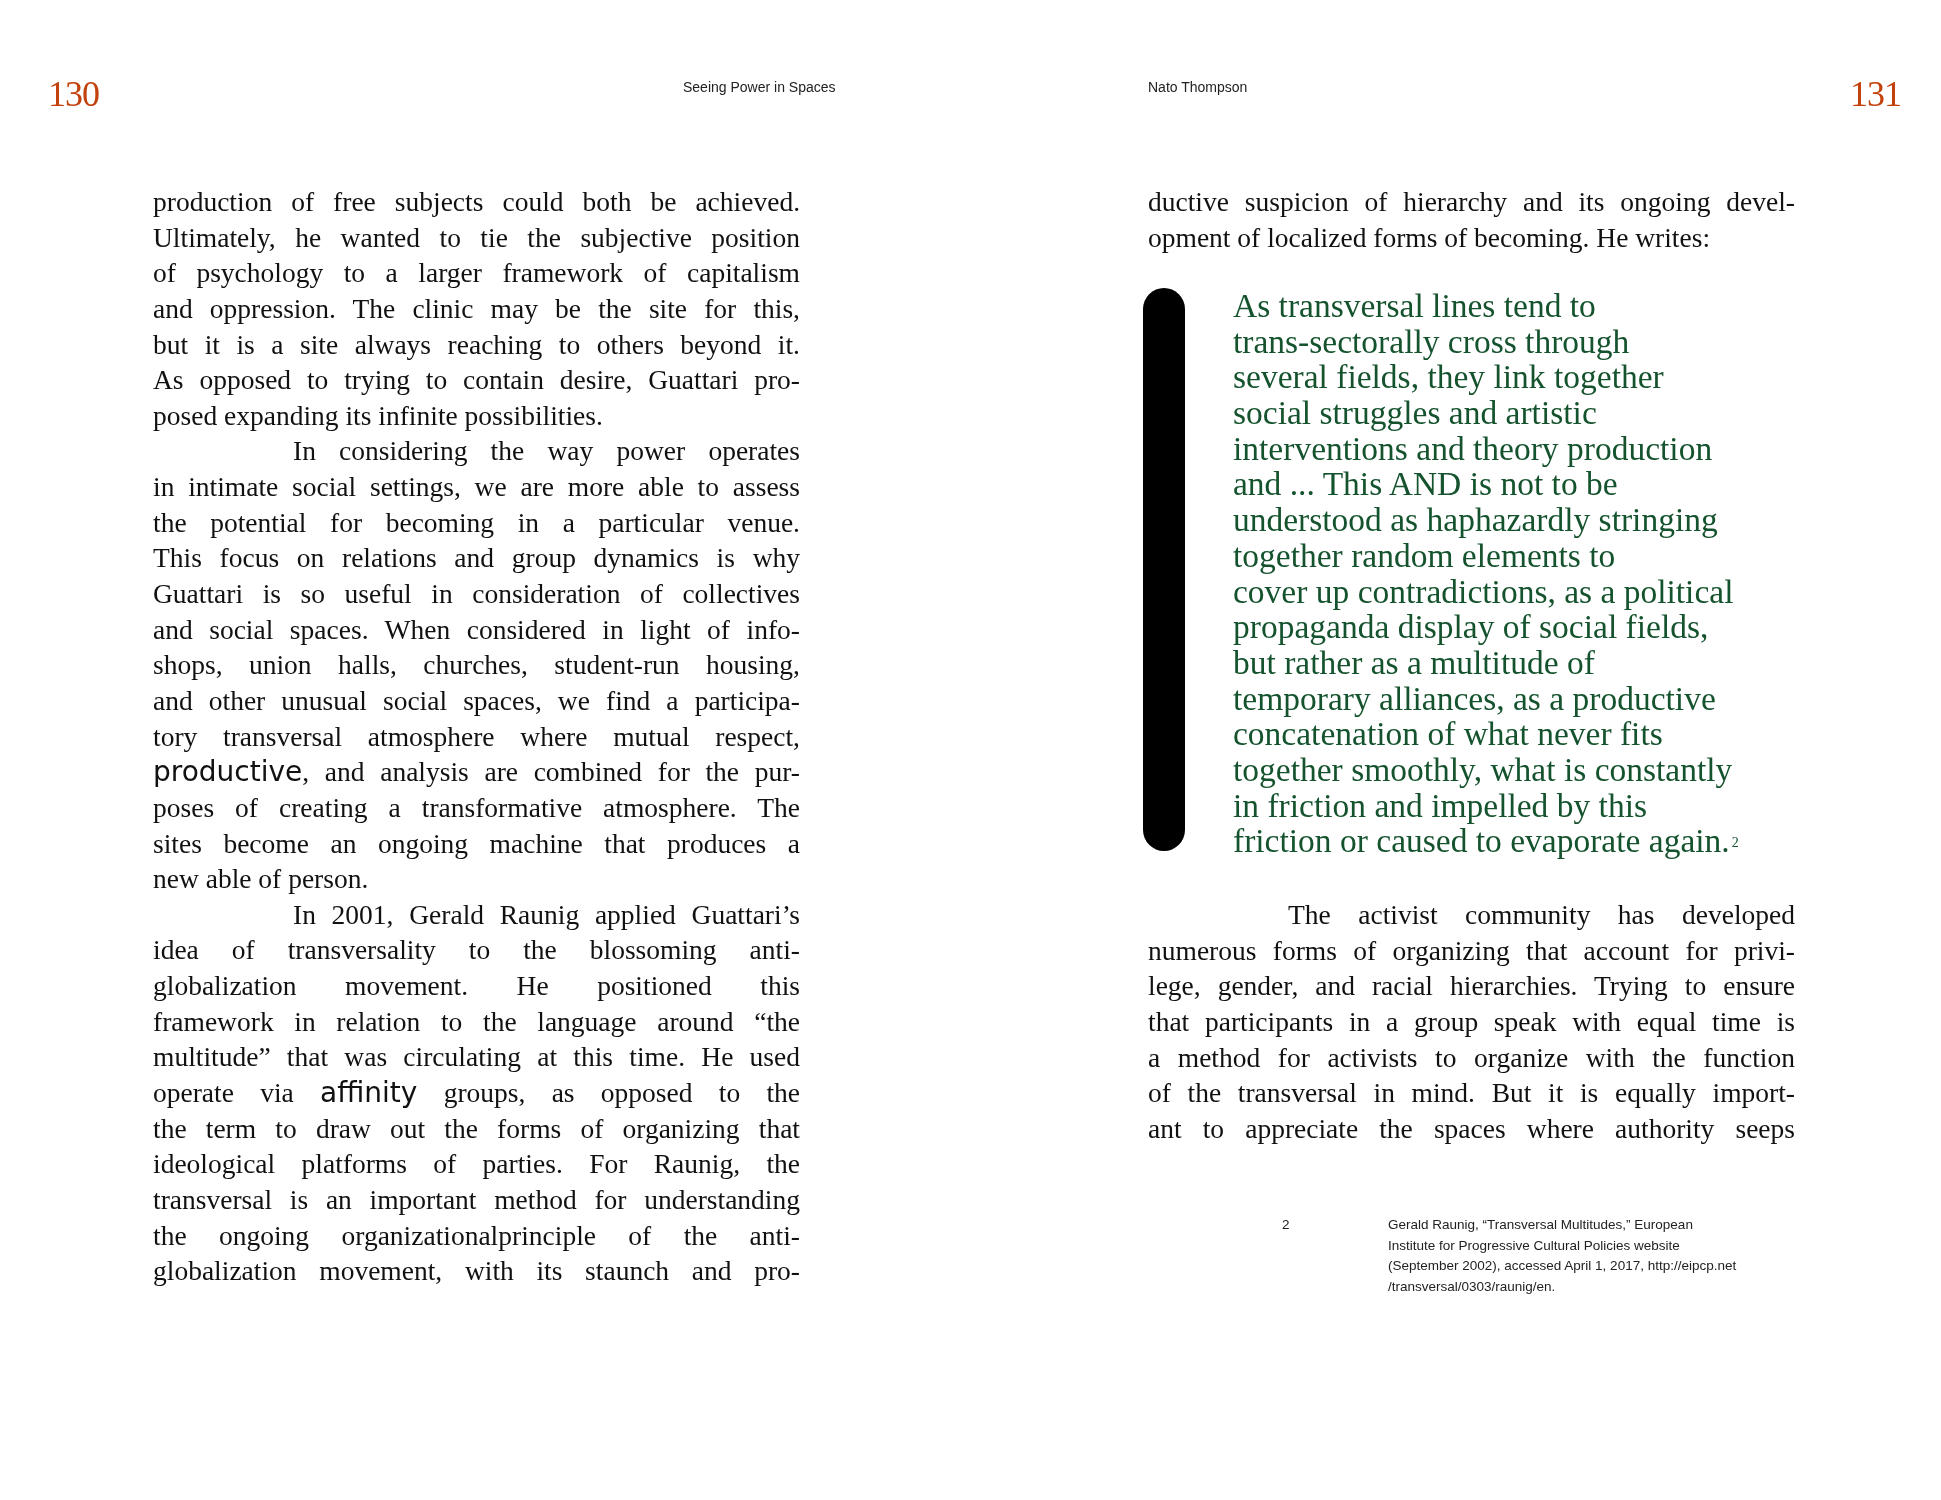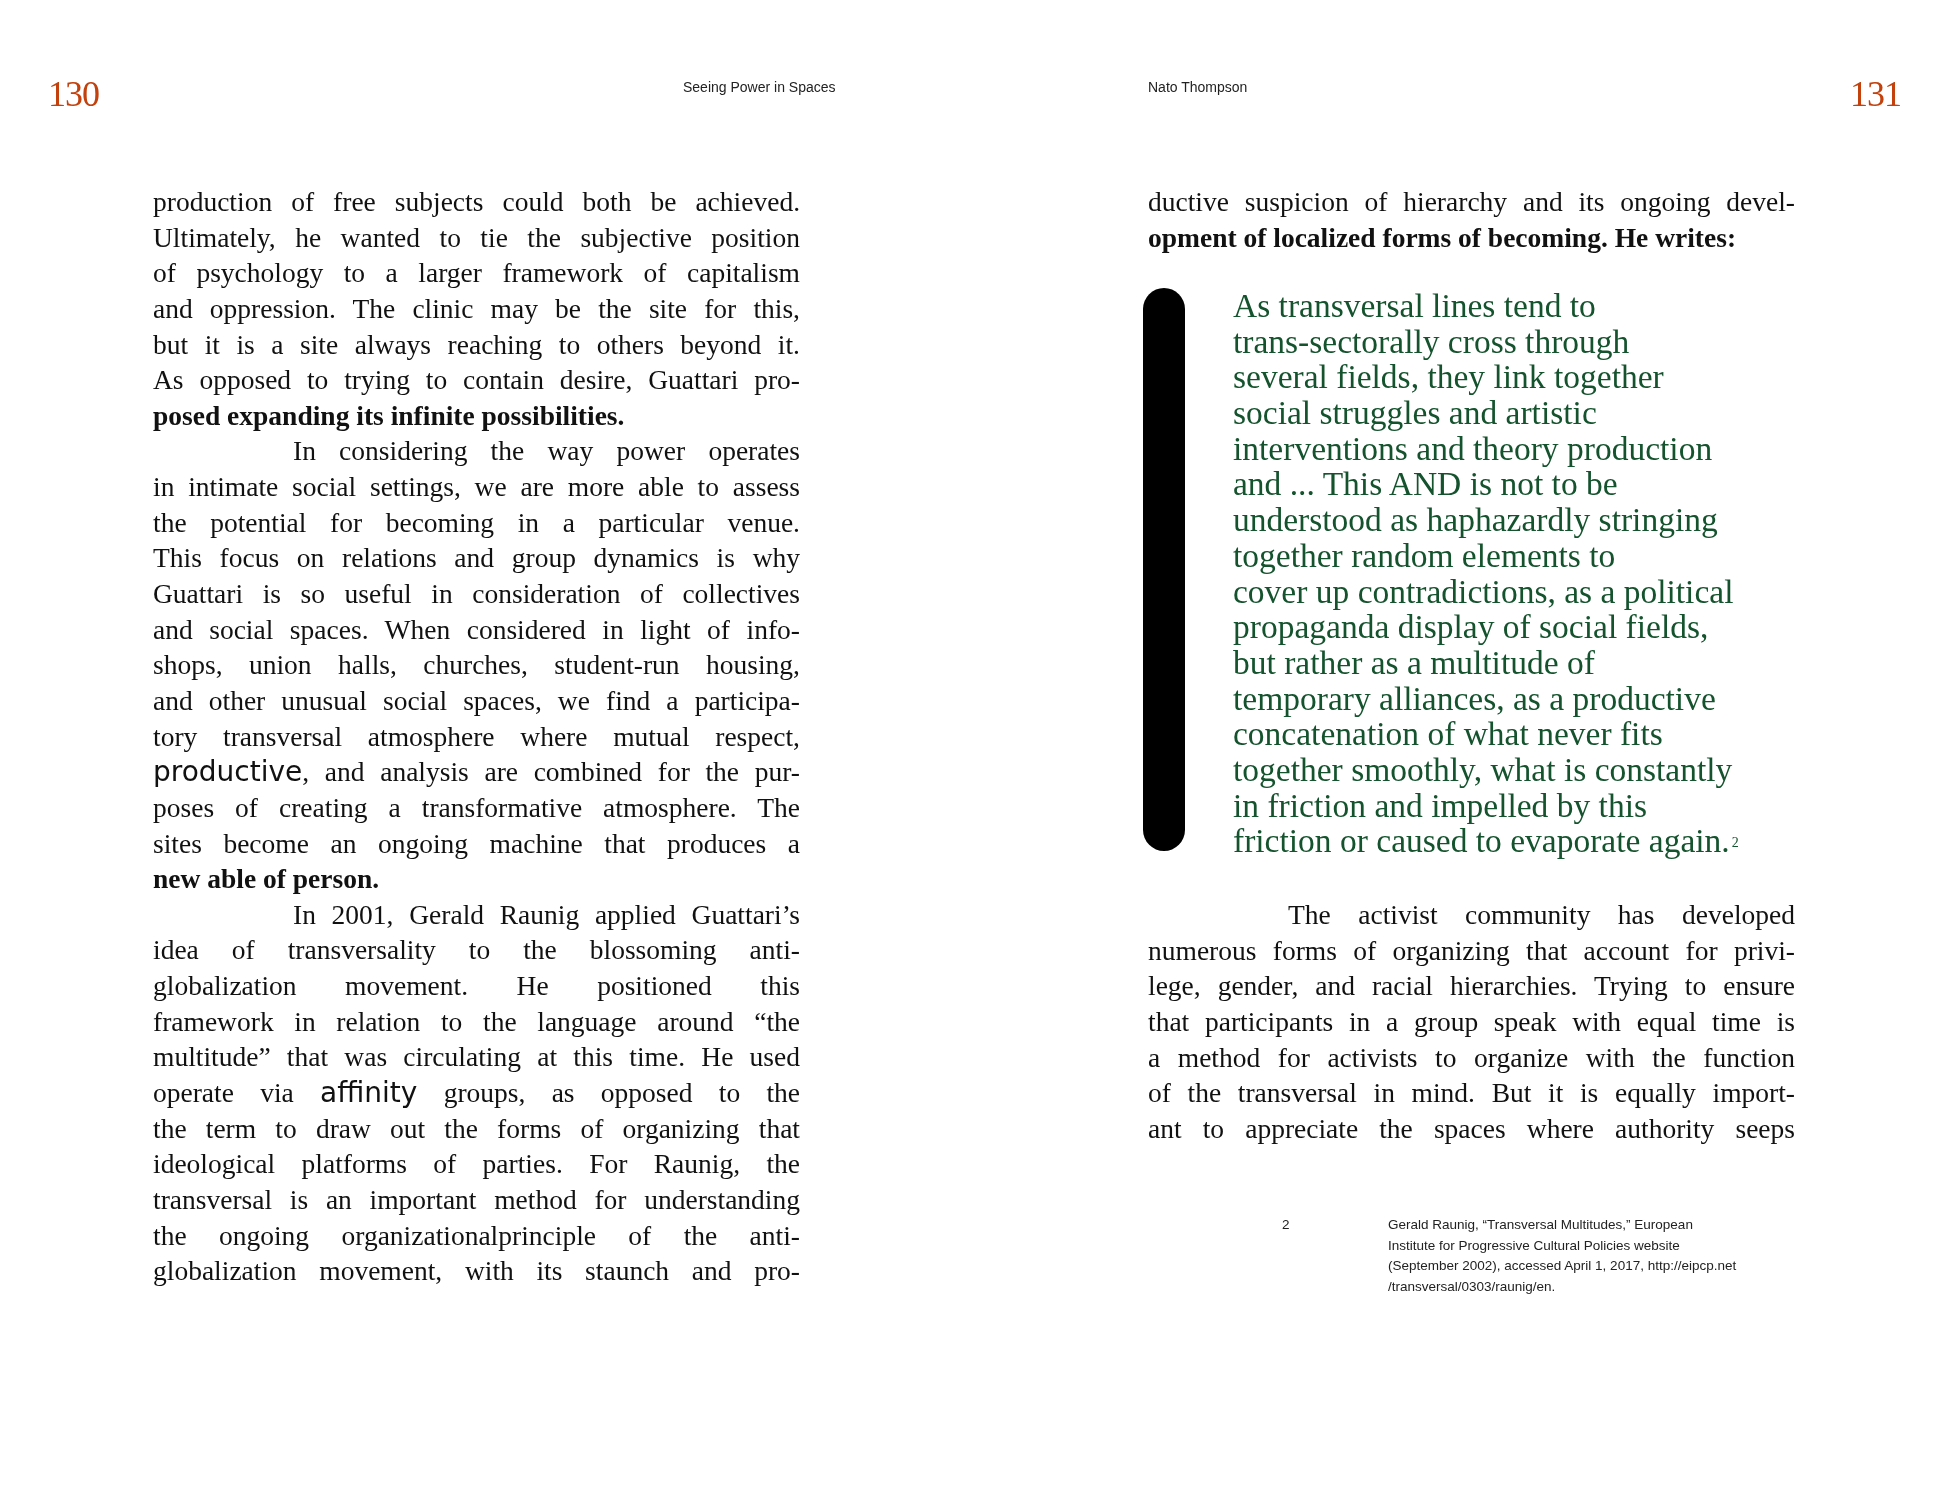--- a/index.html
+++ b/index.html
@@ -53,21 +53,20 @@
     }
     .body-text .line {
       display: block;
       white-space: nowrap;
       text-align: justify;
       text-align-last: justify;
       height: 35.65px;
     }
     .body-text .line.last {
       text-align-last: left;
-      font-weight: bold;
     }
     .body-text .line.indent {
       padding-left: 140px;
     }
     .left-col {
       left: 153px;
       top: 184px;
       width: 647px;
     }
     .right-col-top {

